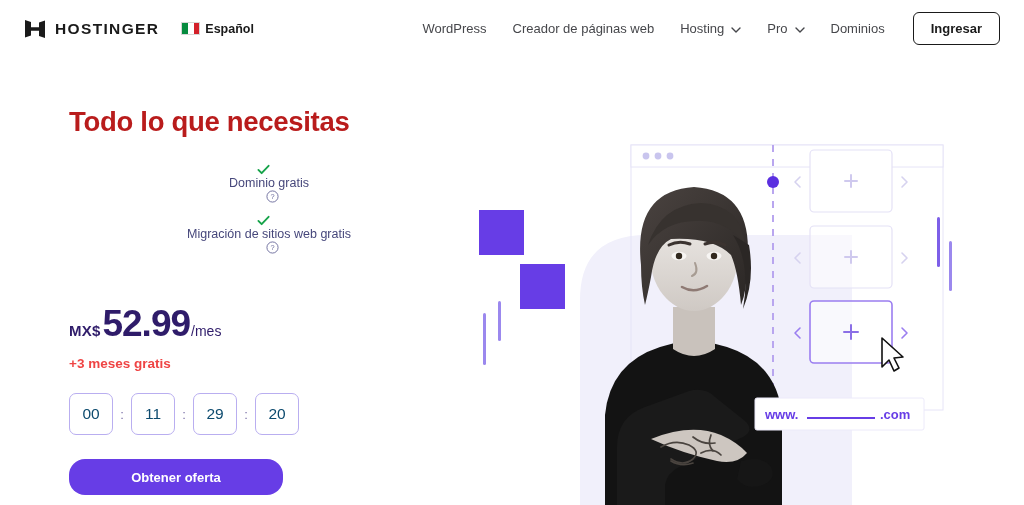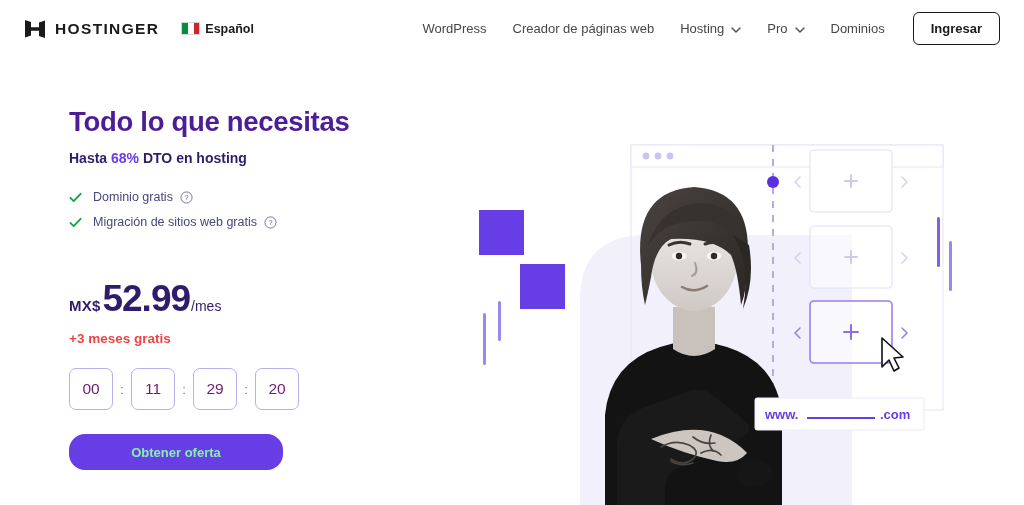--- a/index.html
+++ b/index.html
@@ -44,50 +44,50 @@
     margin-left: 28px; border: 1.3px solid #1a1a1a; border-radius: 6px;
     font-size: 13px; font-weight: 700; color: #1a1a1a;
     padding: 9px 17px; background: #fff; cursor: pointer;
     font-family: "Liberation Sans", sans-serif; line-height: 1;
   }
 
   
   .hero-left { position: absolute; left: 69px; top: 104px; width: 400px; }
   .headline {
     font-size: 27.5px; font-weight: 700; line-height: 1.28;
-    color: #4c1d95; letter-spacing: -0.3px;
+    color: #b91c1c; letter-spacing: -0.3px;
   }
   .subhead {
     margin-top: 11px; font-size: 14px; font-weight: 700; color: #2f1c6a;
   }
   .subhead .accent { color: #673de6; }
 
   .features { margin-top: 24px; }
-  .feature { display: flex; align-items: center; margin-bottom: 11px; }
+  .feature { display: flex; align-items: center; margin-bottom: 11px; flex-direction: column; }
   .check { width: 13px; height: 13px; margin-right: 11px; flex: 0 0 auto; }
   .feature-label { font-size: 12.5px; color: #46477b; }
   .info-ic { margin-left: 7px; display: inline-flex; }
 
   .price-row { margin-top: 25px; display: flex; align-items: baseline; color: #2f1c6a; }
   .cur { font-size: 15px; font-weight: 700; letter-spacing: 0.2px; }
   .amount { font-size: 37px; font-weight: 700; letter-spacing: -1px; margin-left: 2px; }
   .per { font-size: 14px; font-weight: 400; color: #2f1c6a; margin-left: 1px; margin-top: 44px; }
   .bonus { margin-top: 11px; font-size: 13.5px; font-weight: 700; color: #ef4444; }
 
   .timer { margin-top: 22px; display: flex; align-items: center; }
   .t-box {
     width: 44px; height: 42px; border: 1.2px solid #b9aef0; border-radius: 7px;
     display: flex; align-items: center; justify-content: center;
-    font-size: 15.5px; color: #701a75; font-weight: 400; background: #fff;
+    font-size: 15.5px; color: #0c4a6e; font-weight: 400; background: #fff;
   }
   .t-sep { width: 18px; text-align: center; color: #7b72a8; font-size: 13px; }
 
   .cta {
     margin-top: 24px; width: 214px; height: 36px; border: none; border-radius: 16px;
-    background: #673de6; color: #86efac; font-size: 13px; font-weight: 700;
+    background: #673de6; color: #ffffff; font-size: 13px; font-weight: 700;
     cursor: pointer; font-family: "Liberation Sans", sans-serif;
   }
 
   
   .art { position: absolute; left: 455px; top: 95px; width: 569px; height: 410px; }
   .art svg { display: block; }
 </style>
 </head>
 <body>
 
@@ -142,23 +142,20 @@
       <button class="login-btn">Ingresar</button>
     </nav>
   </div>
 
   <div class="hero-left">
 
     <h1 class="headline">
       <span>Todo lo que necesitas</span><br>
     </h1>
 
-    <div class="subhead">
-      <span>Hasta </span><span class="accent">68%</span><span> DTO en hosting</span>
-    </div>
 
     <ul class="features" style="list-style:none;">
       <li class="feature">
         <svg class="check" viewBox="0 0 14 14">
           <path d="M1.5 7.5 L5 11 L12.5 3" stroke="#16a34a" stroke-width="2" fill="none" stroke-linecap="round" stroke-linejoin="round"></path>
         </svg>
         <span class="feature-label">Dominio gratis</span>
         <span class="info-ic">
           <svg width="13" height="13" viewBox="0 0 14 14">
             <circle cx="7" cy="7" r="6" stroke="#6b6b9c" stroke-width="1" fill="none"></circle>

